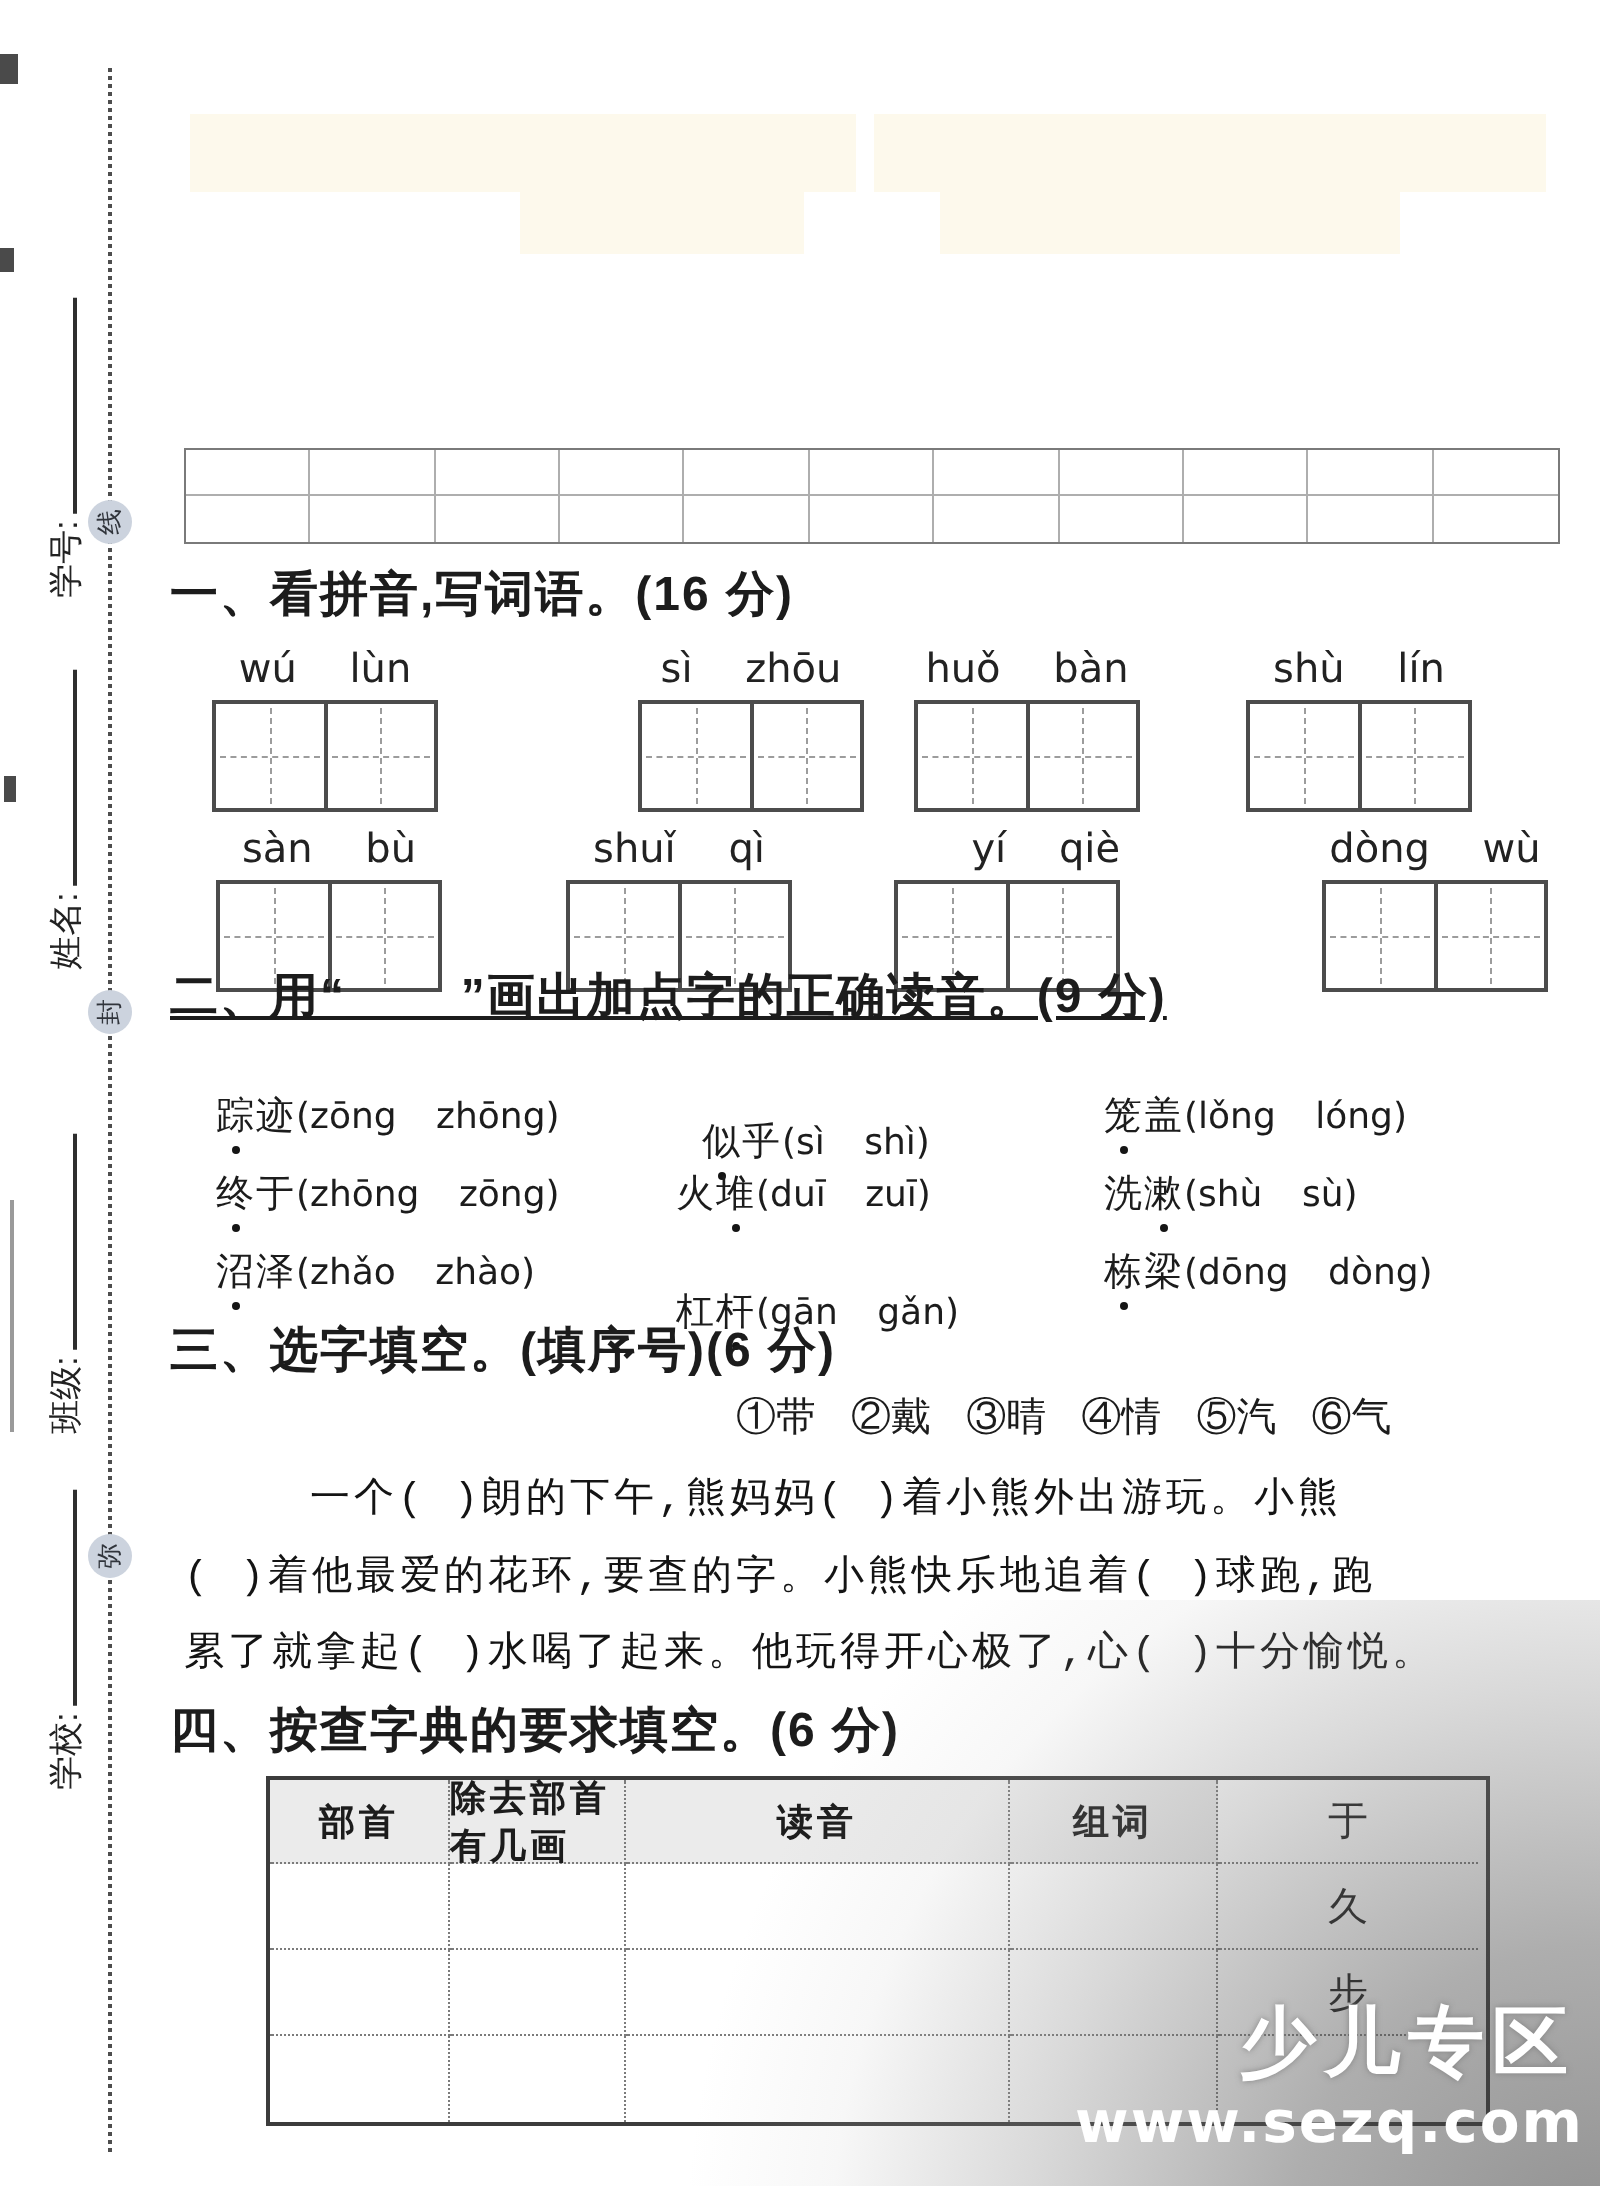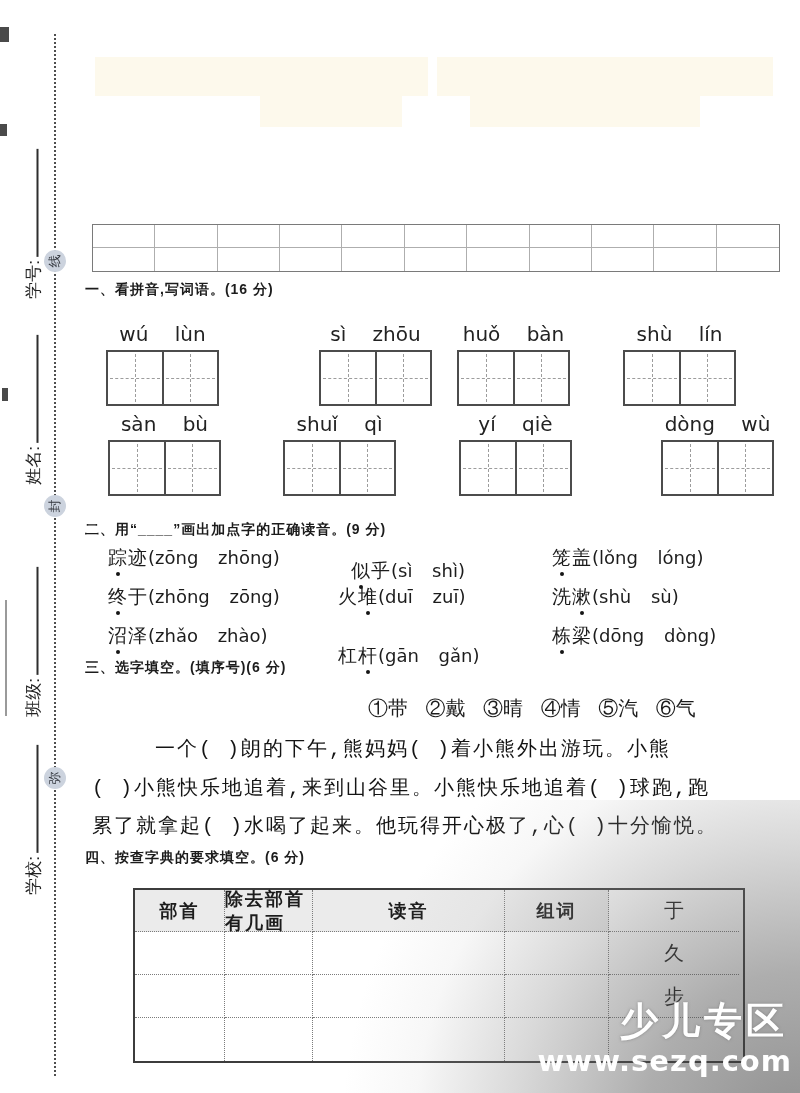--- a/index.html
+++ b/index.html
@@ -23,21 +23,21 @@
   .edge-line{position:absolute;left:5px;top:600px;width:2px;height:116px;background:#9a9a9a;}
 
   
   .score-grid{position:absolute;left:92px;top:224px;width:686px;height:46px;
     display:grid;grid-template-columns:repeat(11,1fr);grid-template-rows:1fr 1fr;
     border:1px solid #7a7a7a;background:#fff;}
   .score-grid>div{border-right:1px solid #aeaeae;border-bottom:1px solid #aeaeae;}
   .score-grid>div:nth-child(11n){border-right:none;}
   .score-grid>div:nth-child(n+12){border-bottom:none;}
 
-  .sec-title{position:absolute;font-weight:bold;font-size:14px;letter-spacing:1px;white-space:nowrap;}
+  .sec-title{position:absolute;font-weight:bold;font-size:24px;letter-spacing:1px;white-space:nowrap;}
 
   
   .py-group{position:absolute;width:113px;text-align:center;}
   .py{font-family:"DejaVu Sans",sans-serif;font-size:20px;word-spacing:20px;color:#222;
       white-space:nowrap;margin-bottom:4px;}
   .tbox{width:109px;height:52px;border:2px solid #4c4c4c;display:flex;background:#fff;}
   .tcell{flex:1;position:relative;}
   .tcell+.tcell{border-left:2px solid #4c4c4c;}
   .tcell::before{content:"";position:absolute;left:50%;top:2px;bottom:2px;border-left:1px dashed #9c9c9c;}
   .tcell::after{content:"";position:absolute;top:50%;left:2px;right:2px;border-top:1px dashed #9c9c9c;}
@@ -169,53 +169,53 @@
       <div class="tcell"></div>
     </div>
 </div>
 <div class="py-group" style="left:283px;top:412px;">
   <div class="py">shuǐ qì</div>
   <div class="tbox">
       <div class="tcell"></div>
       <div class="tcell"></div>
     </div>
 </div>
-<div class="py-group" style="left:459px;top:412px;">
+<div class="py-group" style="left:447px;top:412px;text-align:right;">
   <div class="py">yí qiè</div>
   <div class="tbox">
       <div class="tcell"></div>
       <div class="tcell"></div>
     </div>
 </div>
 <div class="py-group" style="left:625px;top:412px;padding-left:36px;">
   <div class="py">dòng wù</div>
   <div class="tbox">
       <div class="tcell"></div>
       <div class="tcell"></div>
     </div>
 </div>
 
-<div class="sec-title" style="left:85px;top:521px;">二、用“____”画出加点字的正确读音。(9 分)</div>
+<div class="sec-title" style="left:85px;top:482px;text-decoration:underline;">二、用“____”画出加点字的正确读音。(9 分)</div>
 
 <div class="w-entry" style="left:108px;top:545px;" data-dot="1"><span class="ch ch1">踪</span><span class="ch ch2">迹</span><span class="opts">(zōng zhōng)</span></div>
 <div class="w-entry" style="left:338px;top:558px;margin-left:13px;" data-dot="1"><span class="ch ch1">似</span><span class="ch ch2">乎</span><span class="opts">(sì shì)</span></div>
 <div class="w-entry" style="left:552px;top:545px;" data-dot="1"><span class="ch ch1">笼</span><span class="ch ch2">盖</span><span class="opts">(lǒng lóng)</span></div>
 
 <div class="w-entry" style="left:108px;top:584px;" data-dot="1"><span class="ch ch1">终</span><span class="ch ch2">于</span><span class="opts">(zhōng zōng)</span></div>
 <div class="w-entry" style="left:338px;top:584px;" data-dot="2"><span class="ch ch1">火</span><span class="ch ch2">堆</span><span class="opts">(duī zuī)</span></div>
 <div class="w-entry" style="left:552px;top:584px;" data-dot="2"><span class="ch ch1">洗</span><span class="ch ch2">漱</span><span class="opts">(shù sù)</span></div>
 
 <div class="w-entry" style="left:108px;top:623px;" data-dot="1"><span class="ch ch1">沼</span><span class="ch ch2">泽</span><span class="opts">(zhǎo zhào)</span></div>
 <div class="w-entry" style="left:338px;top:643px;" data-dot="2"><span class="ch ch1">杠</span><span class="ch ch2">杆</span><span class="opts">(gān gǎn)</span></div>
 <div class="w-entry" style="left:552px;top:623px;" data-dot="1"><span class="ch ch1">栋</span><span class="ch ch2">梁</span><span class="opts">(dōng dòng)</span></div>
 
 <div class="sec-title" style="left:85px;top:659px;">三、选字填空。(填序号)(6 分)</div>
 <div class="choices">①带 ②戴 ③晴 ④情 ⑤汽 ⑥气</div>
 <div class="para-line" style="left:155px;top:735px;">一个(  )朗的下午,熊妈妈(  )着小熊外出游玩。小熊</div>
-<div class="para-line" style="left:92px;top:774px;">(  )小熊快乐地追着,来到山谷里。小熊快乐地追着(  )球跑,跑</div>
+<div class="para-line" style="left:92px;top:774px;">(  )着他最爱的花环,要查的字。小熊快乐地追着(  )球跑,跑</div>
 <div class="para-line" style="left:92px;top:812px;">累了就拿起(  )水喝了起来。他玩得开心极了,心(  )十分愉悦。</div>
 
 <div class="sec-title" style="left:85px;top:849px;">四、按查字典的要求填空。(6 分)</div>
 <div class="dict-table">
   <div class="hd">部首</div>
   <div class="hd">除去部首有几画</div>
   <div class="hd">读音</div>
   <div class="hd">组词</div>
 
   <div class="rc">于</div>

